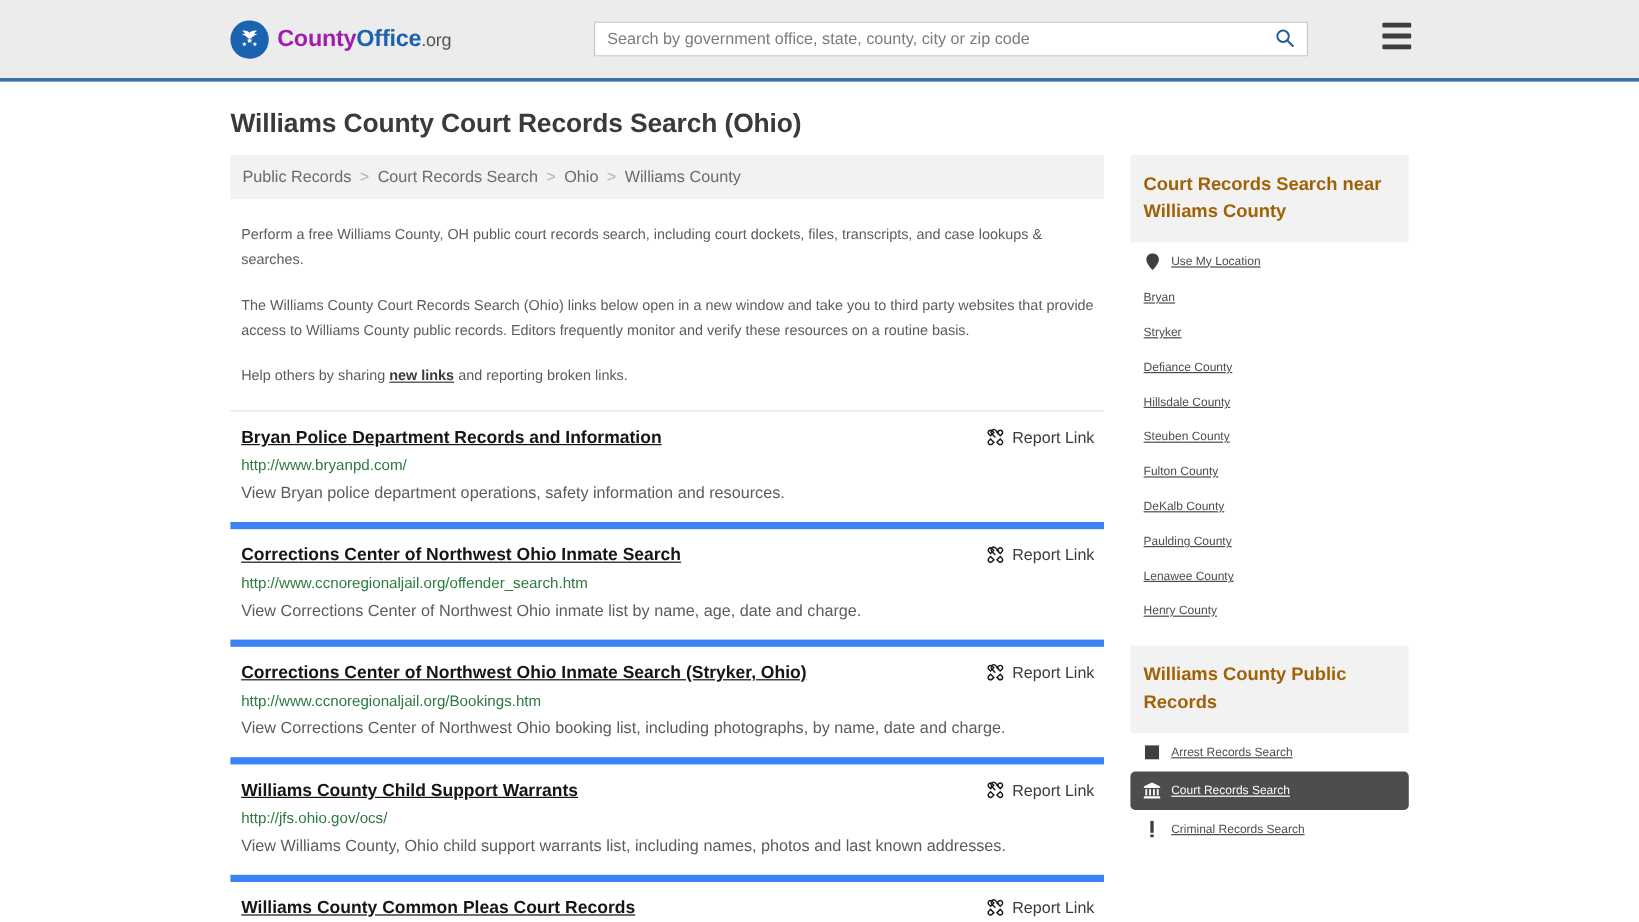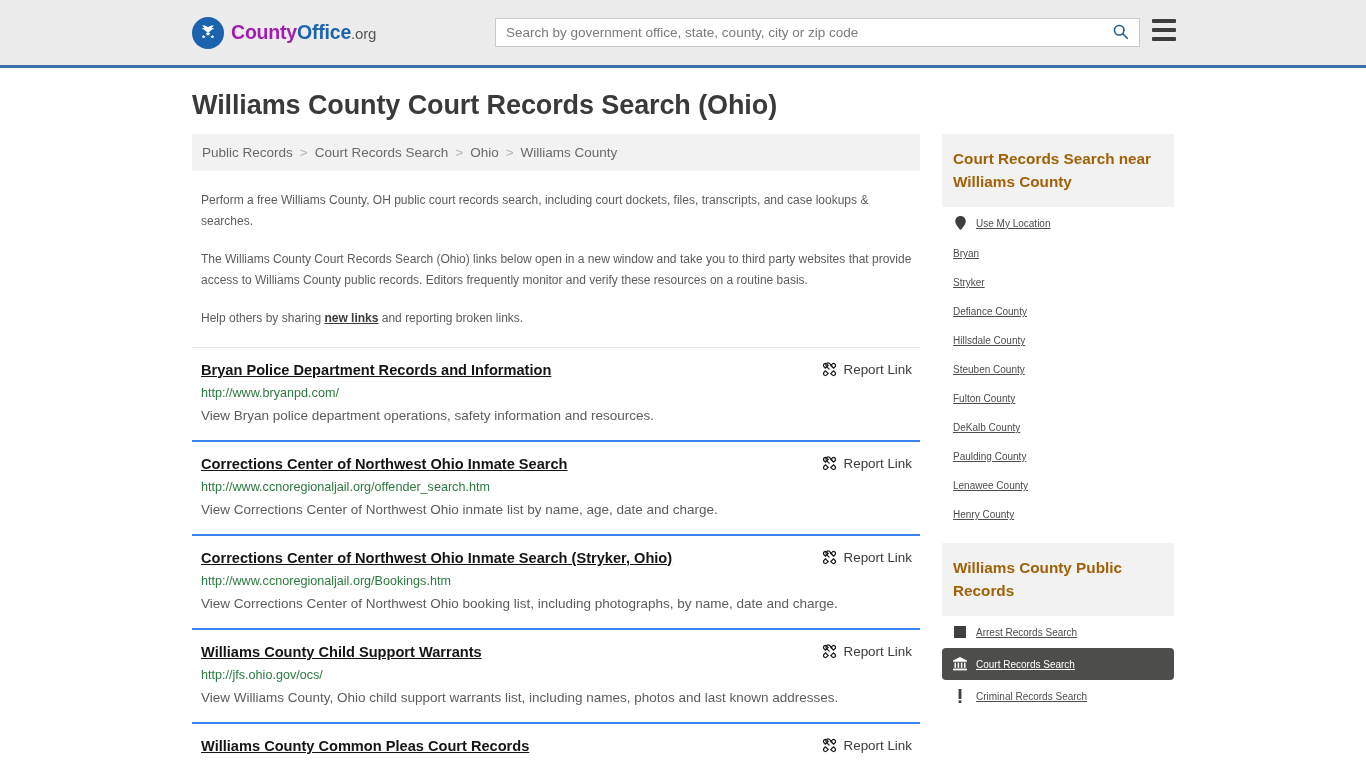--- a/index.html
+++ b/index.html
@@ -46,21 +46,21 @@
     white-space: nowrap;
   }
   .logo-text .b { color: #1b63ae; font-weight: bold; }
   .logo-text .c { font-weight: bold; color: #a21caf; }
   .logo-text .org { font-size: 15px; color: #555; }
 
   .search-wrap {
     position: absolute;
     left: 495px;
     top: 18px;
-    width: 645px;
+    width: 595px;
     height: 29px;
     display: flex;
     background: #ffffff;
     border: 1px solid #c9c9c9;
   }
   .search-input {
     flex: 1;
     border: 0;
     outline: none;
     padding: 0 10px;
@@ -97,21 +97,21 @@
     background: #3d3d3d;
     border-radius: 1px;
   }
 
   
   .page {
     width: 1366px;
     padding: 0 192px 0 192px;
   }
   .page-title {
-    font-size: 27px;
+    font-size: 22px;
     font-weight: bold;
     color: #3a3a3a;
     margin: 22px 0 13px 0;
     letter-spacing: -0.1px;
   }
   .columns {
     display: flex;
     gap: 22px;
     align-items: flex-start;
   }
@@ -148,21 +148,21 @@
   .intro a {
     color: #3a3a3a;
     text-decoration: underline;
     font-weight: bold;
     cursor: pointer;
   }
 
   
   .results { margin-top: 18px; }
   .result {
-    border-top: 2px solid #3b82f6;
+    border-top: 6px solid #3b82f6;
     padding: 13px 8px 13px 9px;
   }
   .result:first-child { border-top: 1px solid #e3e3e3; }
   .result-head {
     display: flex;
     align-items: flex-start;
     justify-content: space-between;
     gap: 14px;
   }
   .result-title {

